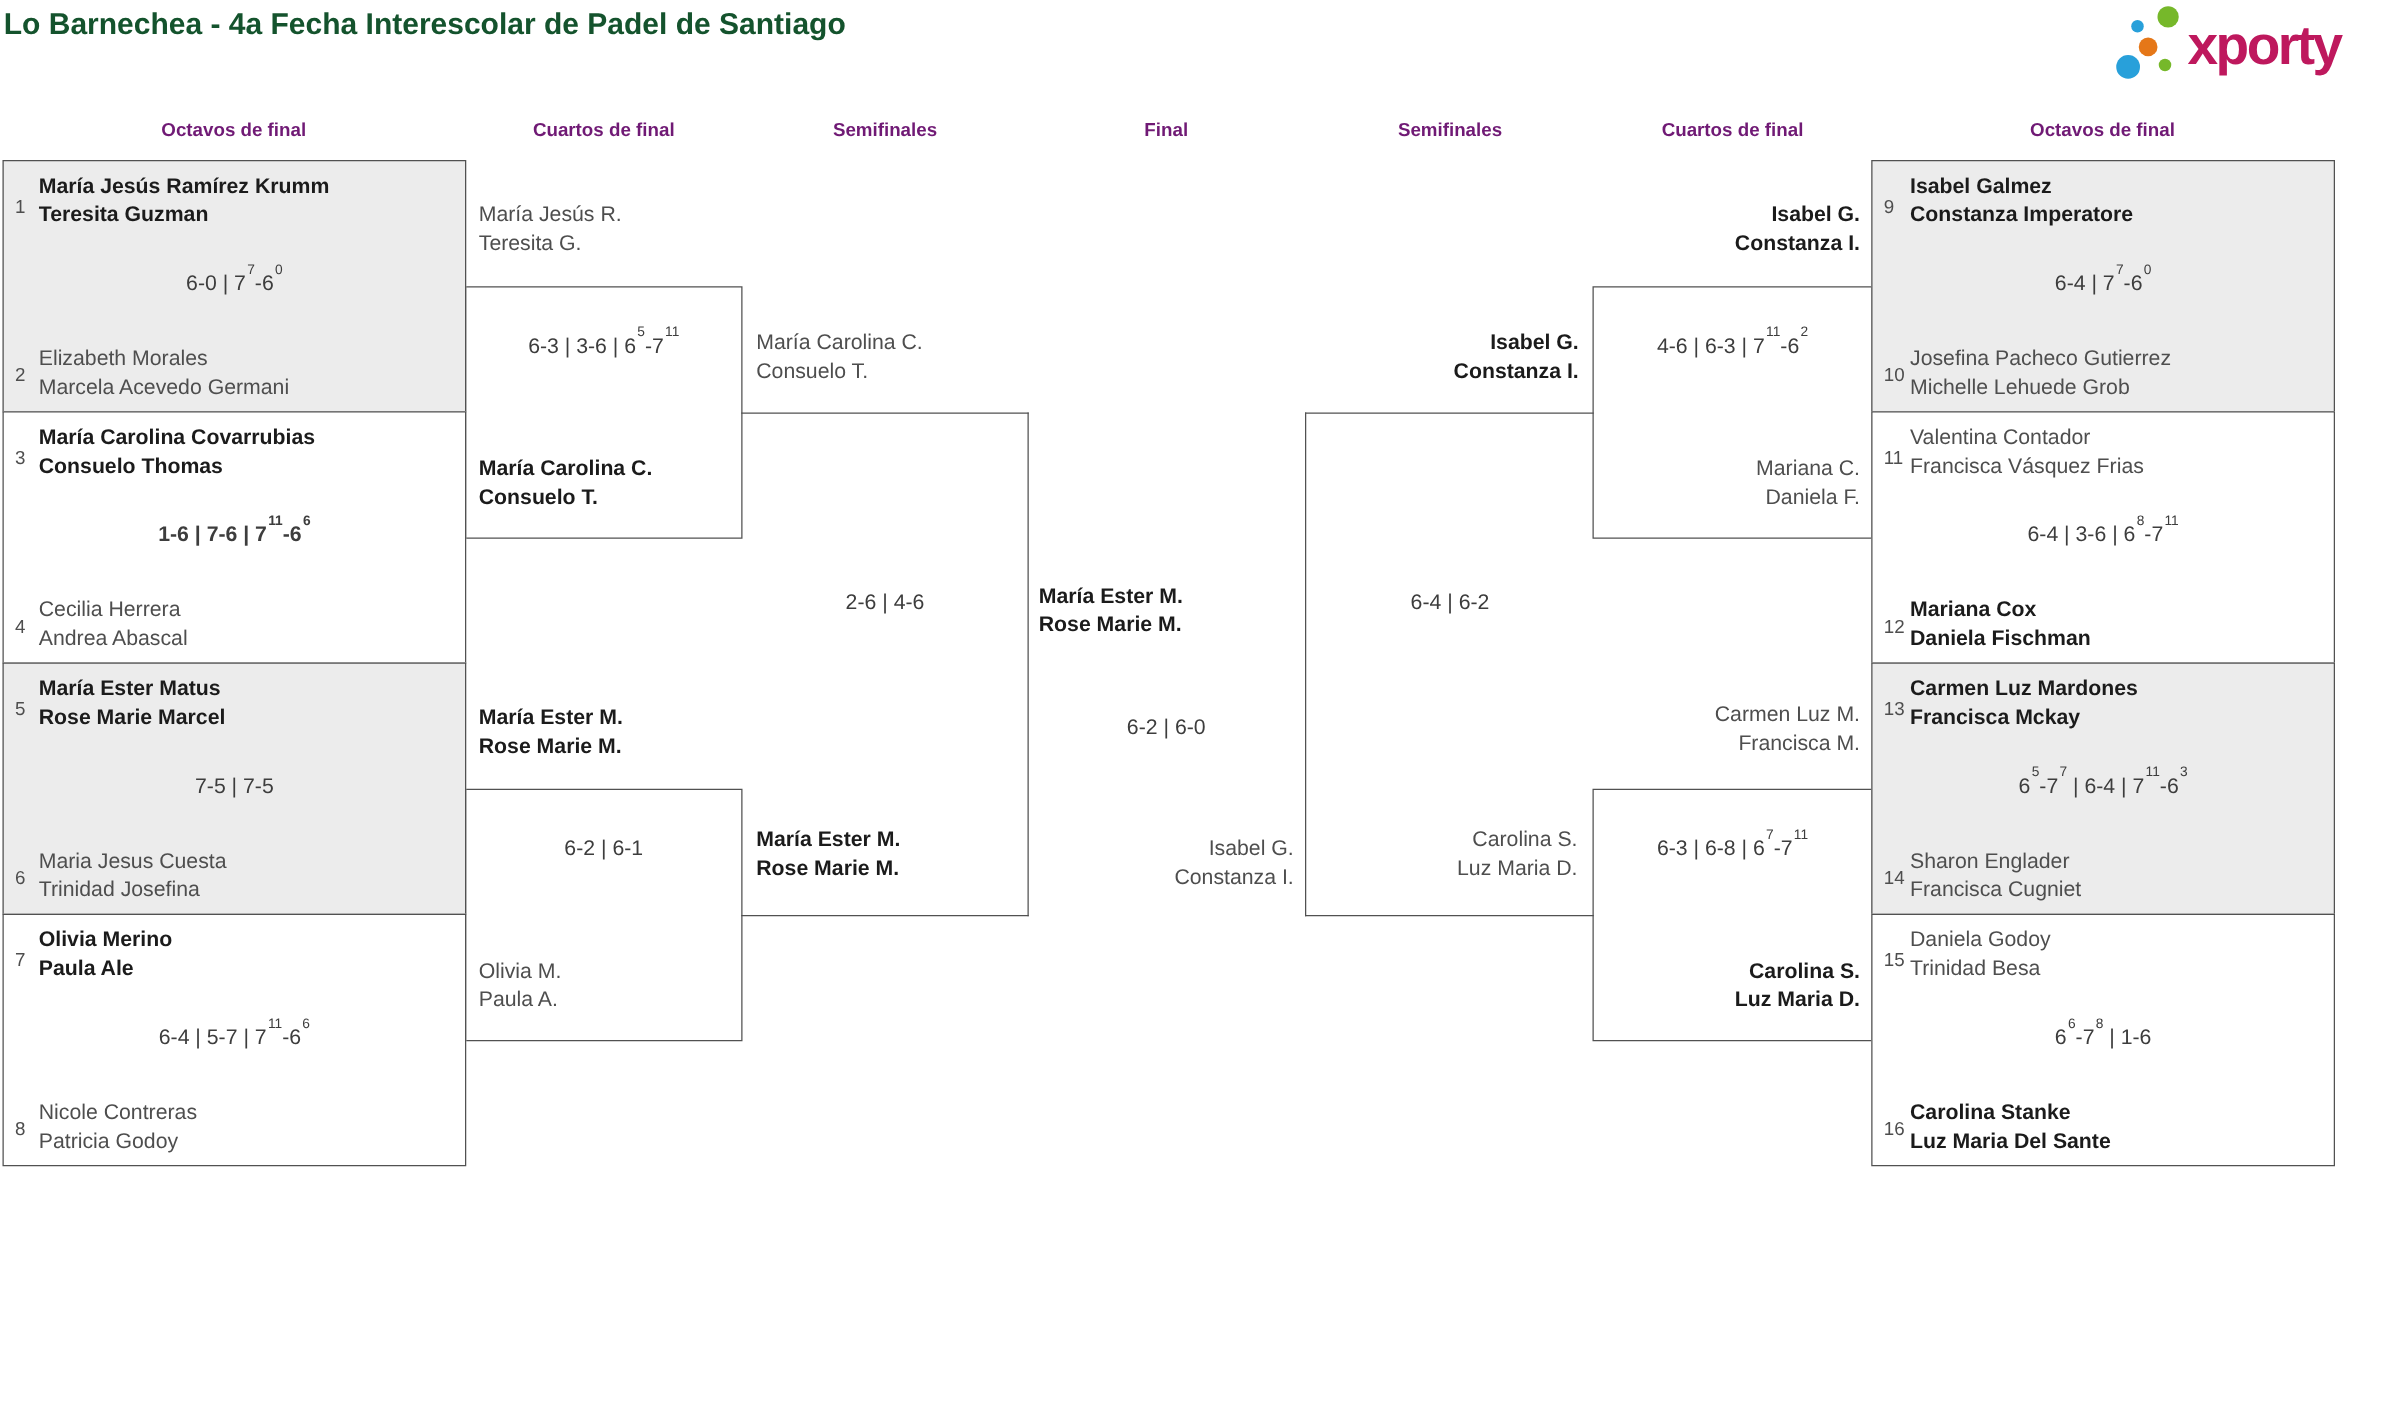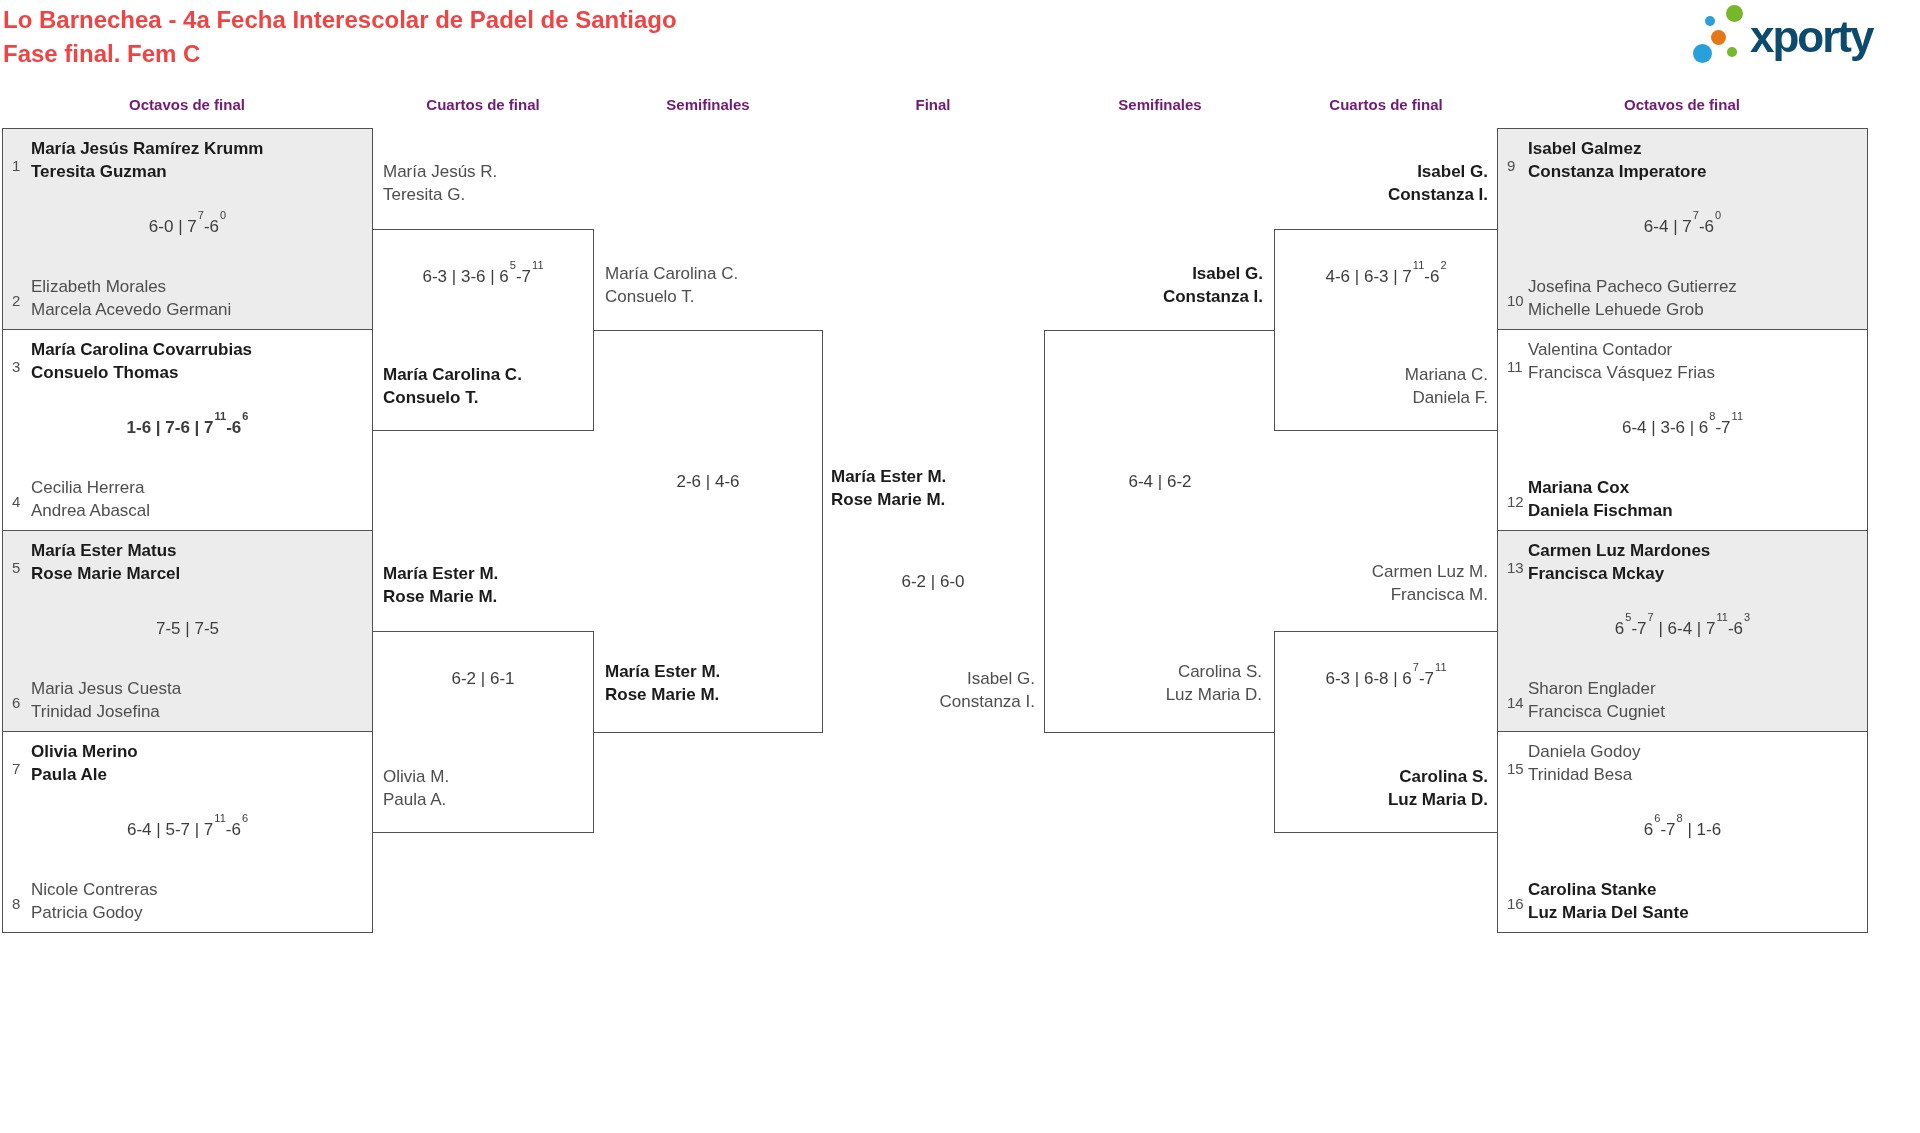--- a/index.html
+++ b/index.html
@@ -1,18 +1,18 @@
 <!DOCTYPE html>
 <html><head>
 <meta charset="utf-8">
 <style>
   html,body{margin:0;padding:0;background:#fff;}
   .stage{position:relative;width:1920px;height:1133px;background:#fff;overflow:hidden;
          font-family:"Liberation Sans",sans-serif;color:#1c1c1c;}
-  .title{position:absolute;left:3px;top:3px;font-size:24px;line-height:34px;font-weight:700;color:#ef4444;white-space:nowrap;}
+  .title{position:absolute;left:3px;top:3px;font-size:24px;line-height:34px;font-weight:700;color:#14532d;white-space:nowrap;}
   .hd{position:absolute;top:96px;transform:translateX(-50%);font-size:15px;font-weight:600;color:#701a75;white-space:nowrap;}
   .bx{position:absolute;border:1px solid #515151;box-sizing:border-box;background:transparent;}
   .bx.no-l{border-left:none;}
   .bx.no-r{border-right:none;}
   .cell{position:absolute;width:371px;height:202px;border:1px solid #515151;box-sizing:border-box;}
   .cell.shaded{background:#ececec;}
   .cell.plain{background:#ffffff;}
   .t{position:absolute;font-size:17px;line-height:23px;color:#4e4e4e;white-space:nowrap;}
   .t.w{font-weight:700;color:#1b1b1b;}
   .t.r{text-align:right;}
@@ -22,30 +22,29 @@
   .dot{position:absolute;border-radius:50%;}
   .wordmark{position:absolute;left:1750px;top:12px;font-size:44px;line-height:50px;font-weight:800;letter-spacing:-2px;color:#76b82a;}
 </style>
 </head>
 <body>
 
 <div class="stage">
 
   <div class="title">
     <div>Lo Barnechea - 4a Fecha Interescolar de Padel de Santiago</div>
-    <div>Fase final. Fem C</div>
   </div>
 
   <div>
     <span class="dot" style="left: 1705px; top: 16px; width: 10px; height: 10px; background: rgb(40, 160, 218);"></span>
     <span class="dot" style="left: 1726px; top: 5px; width: 17px; height: 17px; background: rgb(118, 184, 42);"></span>
     <span class="dot" style="left: 1711px; top: 30px; width: 15px; height: 15px; background: rgb(229, 119, 24);"></span>
     <span class="dot" style="left: 1693px; top: 44px; width: 19px; height: 19px; background: rgb(40, 160, 218);"></span>
     <span class="dot" style="left: 1727px; top: 47px; width: 10px; height: 10px; background: rgb(118, 184, 42);"></span>
-    <span class="wordmark" style="color: #0c4a6e;">xporty</span>
+    <span class="wordmark" style="color: #be185d;">xporty</span>
   </div>
 
   <div class="hd" style="left:187px;">Octavos de final</div>
   <div class="hd" style="left:483px;">Cuartos de final</div>
   <div class="hd" style="left:708px;">Semifinales</div>
   <div class="hd" style="left:933px;">Final</div>
   <div class="hd" style="left:1160px;">Semifinales</div>
   <div class="hd" style="left:1386px;">Cuartos de final</div>
   <div class="hd" style="left:1682px;">Octavos de final</div>
 

